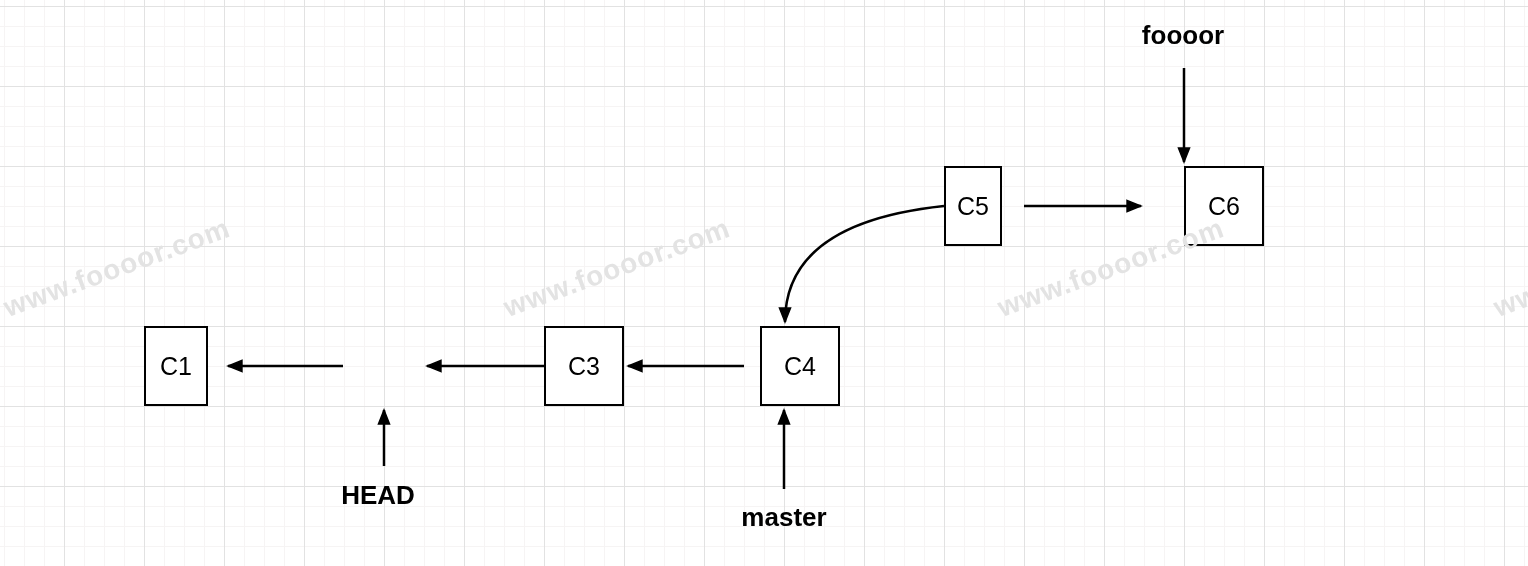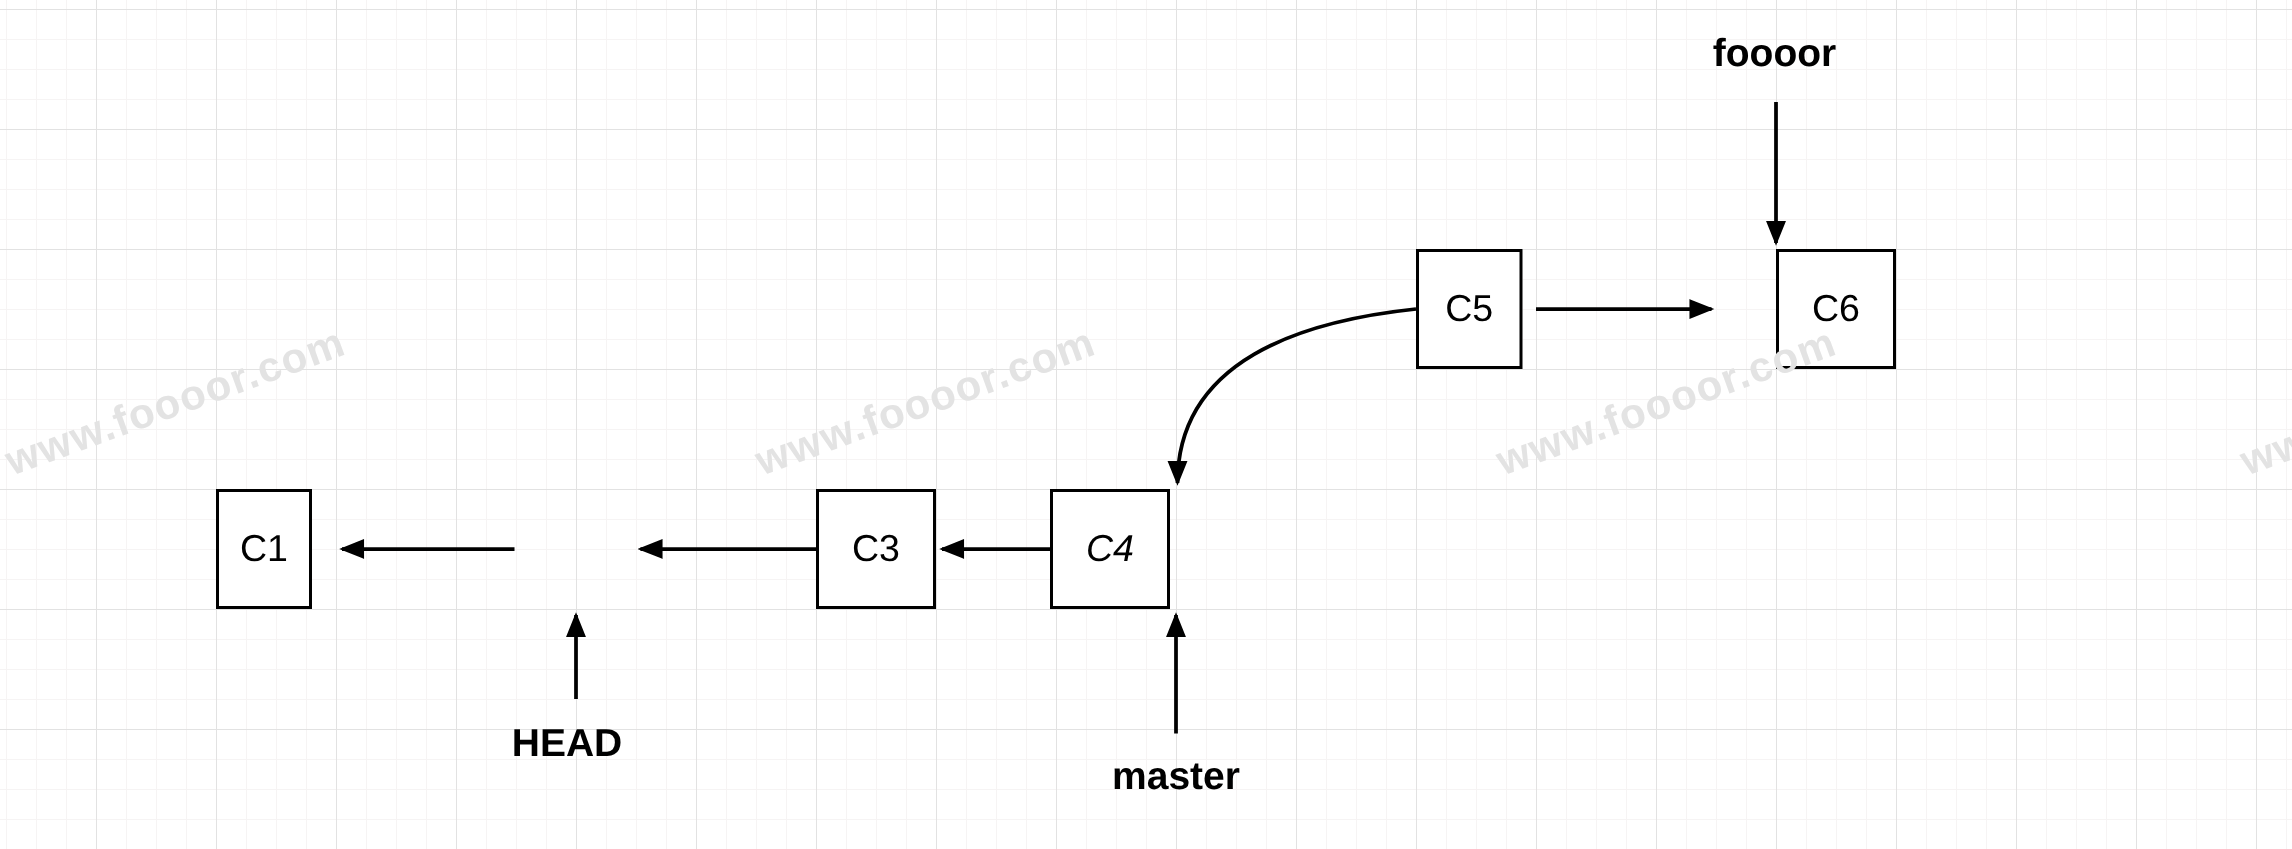--- a/index.html
+++ b/index.html
@@ -75,22 +75,22 @@
     <line x1="1024" y1="206" x2="1141" y2="206" stroke="#000000" stroke-width="2.5" marker-end="url(#arrow)"></line>
     <path d="M944,206 C868,214 785,240 785,322" fill="none" stroke="#000000" stroke-width="2.5" marker-end="url(#arrow)"></path>
     <line x1="1184" y1="68" x2="1184" y2="162" stroke="#000000" stroke-width="2.5" marker-end="url(#arrow)"></line>
     <line x1="384" y1="466" x2="384" y2="410" stroke="#000000" stroke-width="2.5" marker-end="url(#arrow)"></line>
     <line x1="784" y1="489" x2="784" y2="410" stroke="#000000" stroke-width="2.5" marker-end="url(#arrow)"></line>
   </svg>
 
   <div class="layer">
       <div class="node" style="left: 144px; top: 326px; width: 64px; height: 80px;">C1</div>
       <div class="node" style="left: 544px; top: 326px; width: 80px; height: 80px;">C3</div>
-      <div class="node" style="left: 700px; top: 326px; width: 80px; height: 80px; font-style: italic;">C4</div>
-      <div class="node" style="left: 944px; top: 166px; width: 71px; height: 80px;">C5</div>
+      <div class="node" style="left: 760px; top: 326px; width: 80px; height: 80px;">C4</div>
+      <div class="node" style="left: 944px; top: 166px; width: 58px; height: 80px;">C5</div>
       <div class="node" style="left: 1144px; top: 166px; width: 80px; height: 80px; margin-left: 40px;">C6</div>
     </div>
 
   <div class="layer">
       <div class="branch-label" style="left: 378px; top: 482px;">HEAD</div>
       <div class="branch-label" style="left: 784px; top: 504px;">master</div>
       <div class="branch-label" style="left: 1183px; top: 22px;">foooor</div>
     </div>
 
   <div class="layer">

